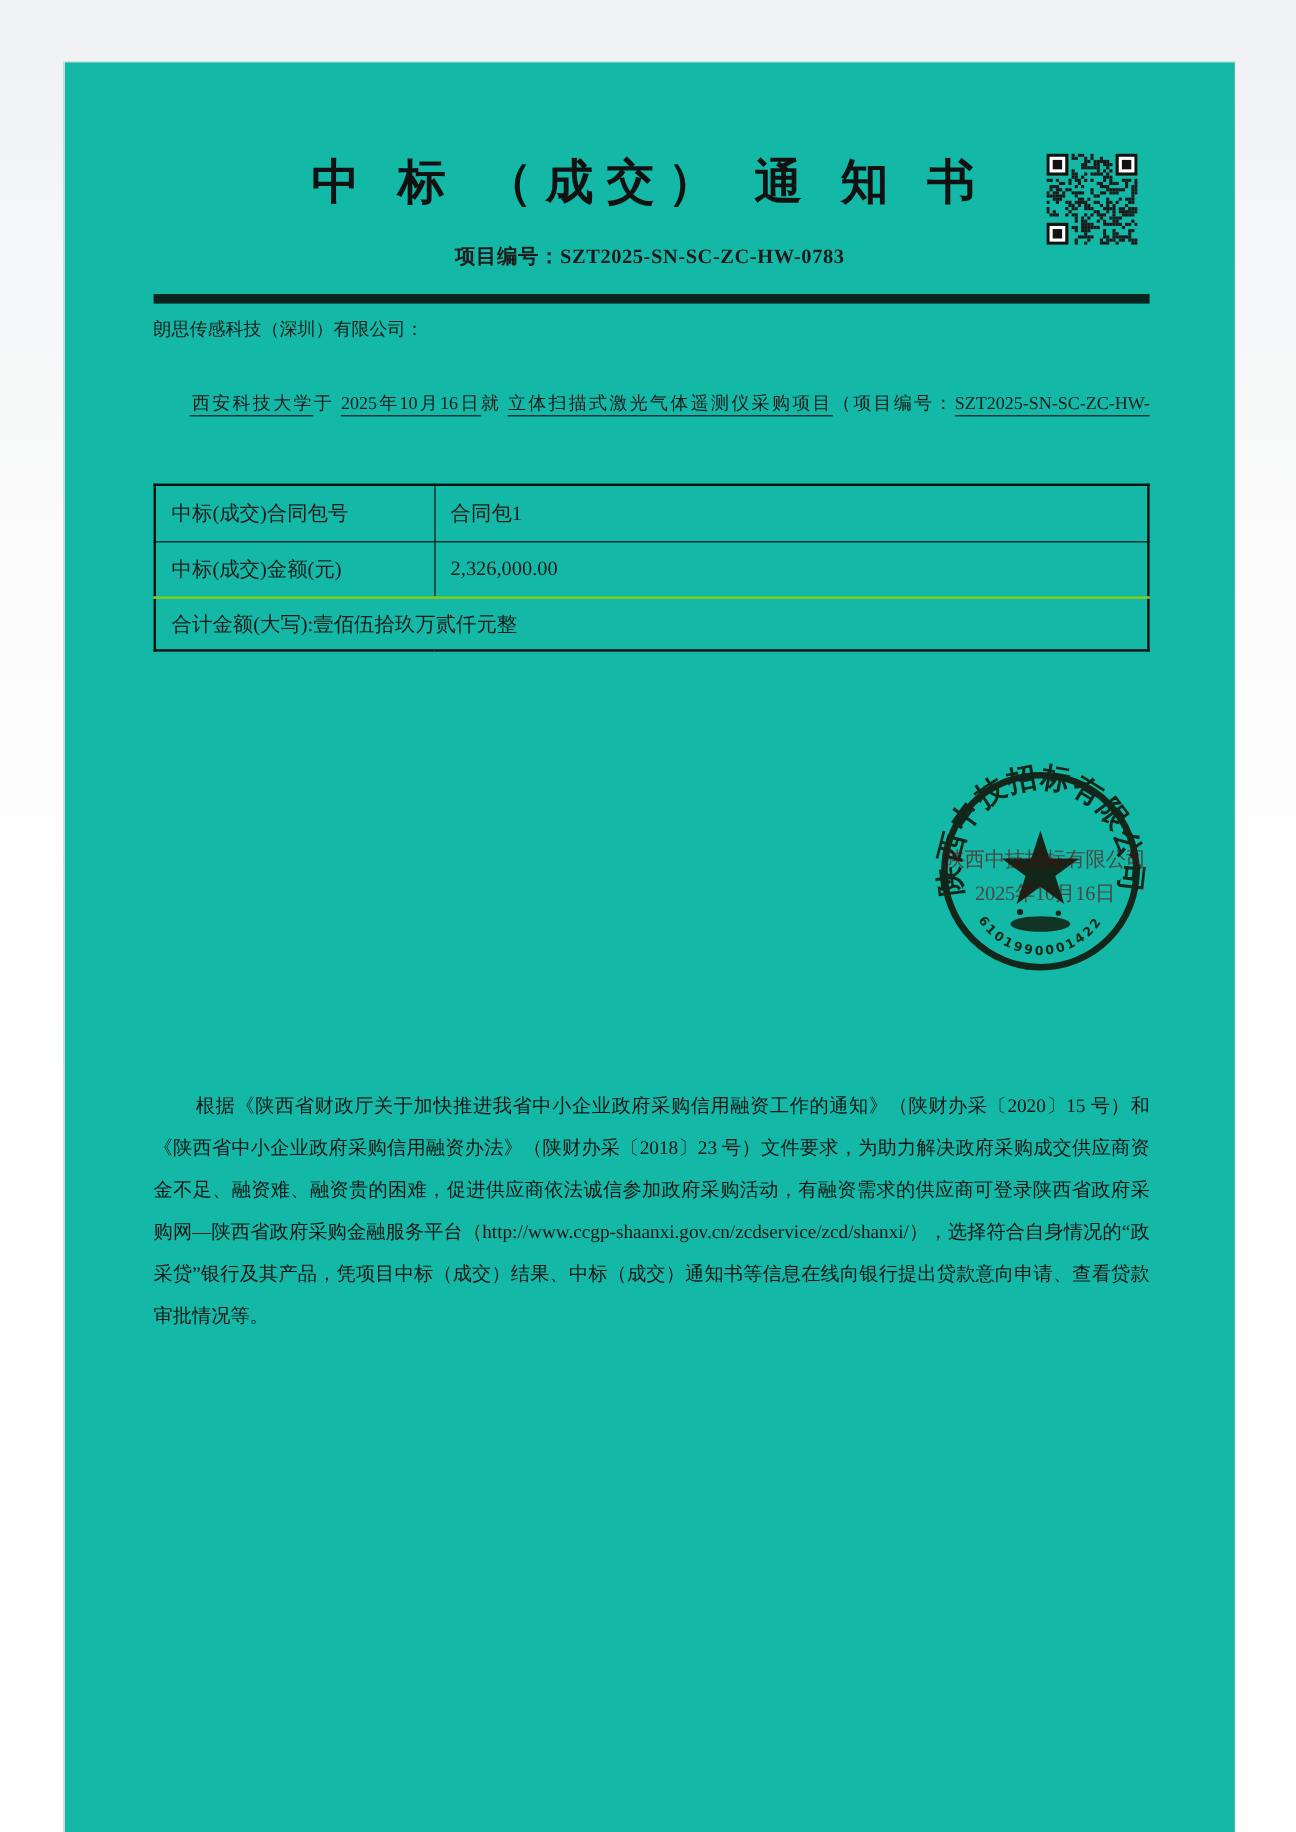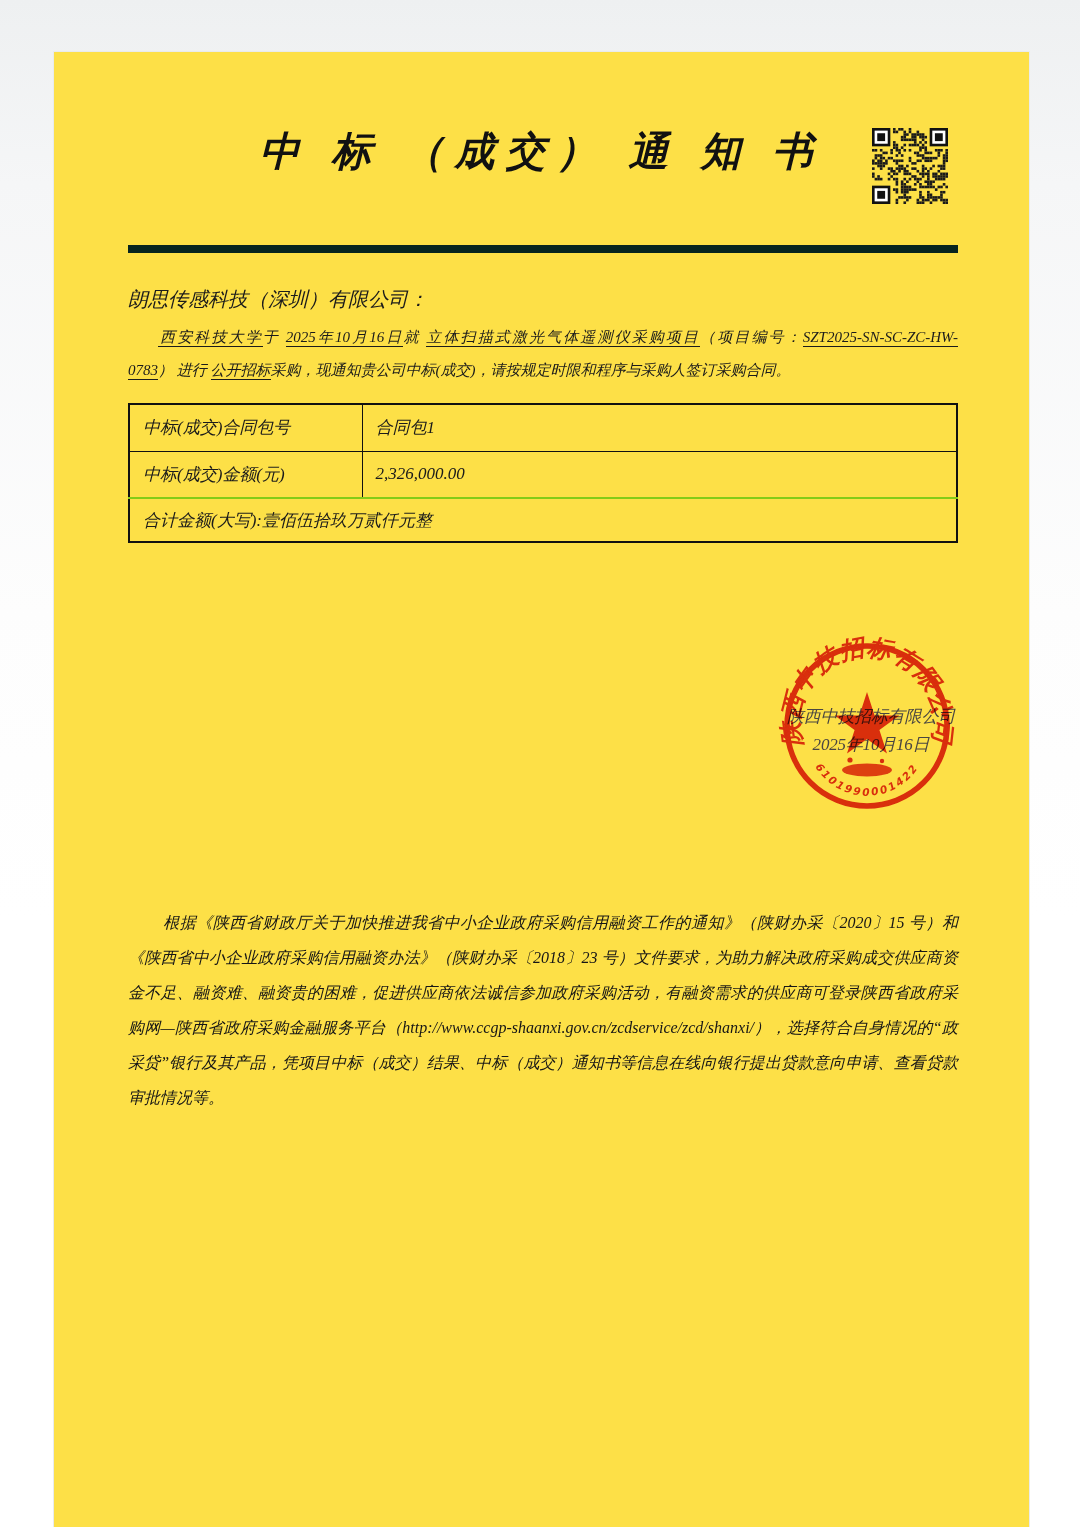--- a/index.html
+++ b/index.html
@@ -5,40 +5,40 @@
   * { margin:0; padding:0; box-sizing:border-box; }
   html,body { width:1080px; height:1527px; overflow:hidden; }
   body {
     font-family:"Liberation Serif","DejaVu Serif",serif;
     background:linear-gradient(180deg,#eef0f1 0%,#f5f6f7 12%,#fdfdfd 40%,#ffffff 60%);
     color:#1b1b1b;
     position:relative;
   }
   .page {
     position:absolute; left:53px; top:51px; width:977px; height:1476px;
-    background:#fde047; border:1px solid #e9ebec; border-bottom:none;font-style:italic;
+    background:#14b8a6; border:1px solid #e9ebec; border-bottom:none;
   }
   .doc-title {
     position:absolute; top:72px; left:0; width:100%;
     text-align:center; font-size:40px; font-weight:bold;
     letter-spacing:11px; color:#111;
   }
   .qr {
     position:absolute; left:818px; top:76px; width:76px; height:76px;
   }
   .proj-line {
     position:absolute; top:150px; left:0; width:100%;
     text-align:center; font-size:17px; font-weight:600; letter-spacing:0.5px;
   }
   .bar {
     position:absolute; top:193px; left:74px; width:830px; height:8px;
     background:#07241f;
   }
   .recipient {
-    position:absolute; top:234px; left:74px; font-size:20px;
+    position:absolute; top:213px; left:74px; font-size:15px;
   }
   .intro {
     position:absolute; top:269px; left:74px; width:830px;
     font-size:15px; line-height:33px;
   }
   .intro .l1 { text-align-last:justify; }
   .intro .l1 .ind { display:inline-block; width:2em; }
   .u { border-bottom:1px solid #1b1b1b; padding-bottom:1px; }
   .contract-table {
     position:absolute; top:351px; left:74px; width:830px;
@@ -366,28 +366,28 @@
       <rect x="2.6206896551724137" y="2.6206896551724137" width="13.103448275862068" height="13.103448275862068" fill="#fff"></rect>
       <rect x="5.241379310344827" y="5.241379310344827" width="7.862068965517241" height="7.862068965517241" fill="#111"></rect>
       <rect x="57.6551724137931" y="0" width="18.344827586206897" height="18.344827586206897" fill="#111"></rect>
       <rect x="60.275862068965516" y="2.6206896551724137" width="13.103448275862068" height="13.103448275862068" fill="#fff"></rect>
       <rect x="62.89655172413793" y="5.241379310344827" width="7.862068965517241" height="7.862068965517241" fill="#111"></rect>
       <rect x="0" y="57.6551724137931" width="18.344827586206897" height="18.344827586206897" fill="#111"></rect>
       <rect x="2.6206896551724137" y="60.275862068965516" width="13.103448275862068" height="13.103448275862068" fill="#fff"></rect>
       <rect x="5.241379310344827" y="62.89655172413793" width="7.862068965517241" height="7.862068965517241" fill="#111"></rect>
     </svg>
 
+  <div class="proj-line"><span>项目编号：</span><span>SZT2025-SN-SC-ZC-HW-0783</span></div>
 
   <div class="bar"></div>
 
   <div class="recipient">朗思传感科技（深圳）有限公司：</div>
 
   <div class="intro">
     <div class="l1"><span class="ind"></span><span class="u">西安科技大学</span><span>于 </span><span class="u">2025年10月16日</span><span>就 </span><span class="u">立体扫描式激光气体遥测仪采购项目</span><span>（项目编号：</span><span class="u">SZT2025-SN-SC-ZC-HW-</span></div>
-    <div class="l2"><span class="u">0783</span><span>） 进行 </span><span class="u">公开招标</span><span>采购，现通知贵公司中标(成交)，请按规定时限和程序与采购人签订采购合同。</span></div>
   </div>
 
   <table class="contract-table">
     <tbody>
       <tr class="r">
         <td class="lab">中标(成交)合同包号</td>
         <td>合同包1</td>
       </tr>
       <tr class="r">
         <td class="lab">中标(成交)金额(元)</td>

